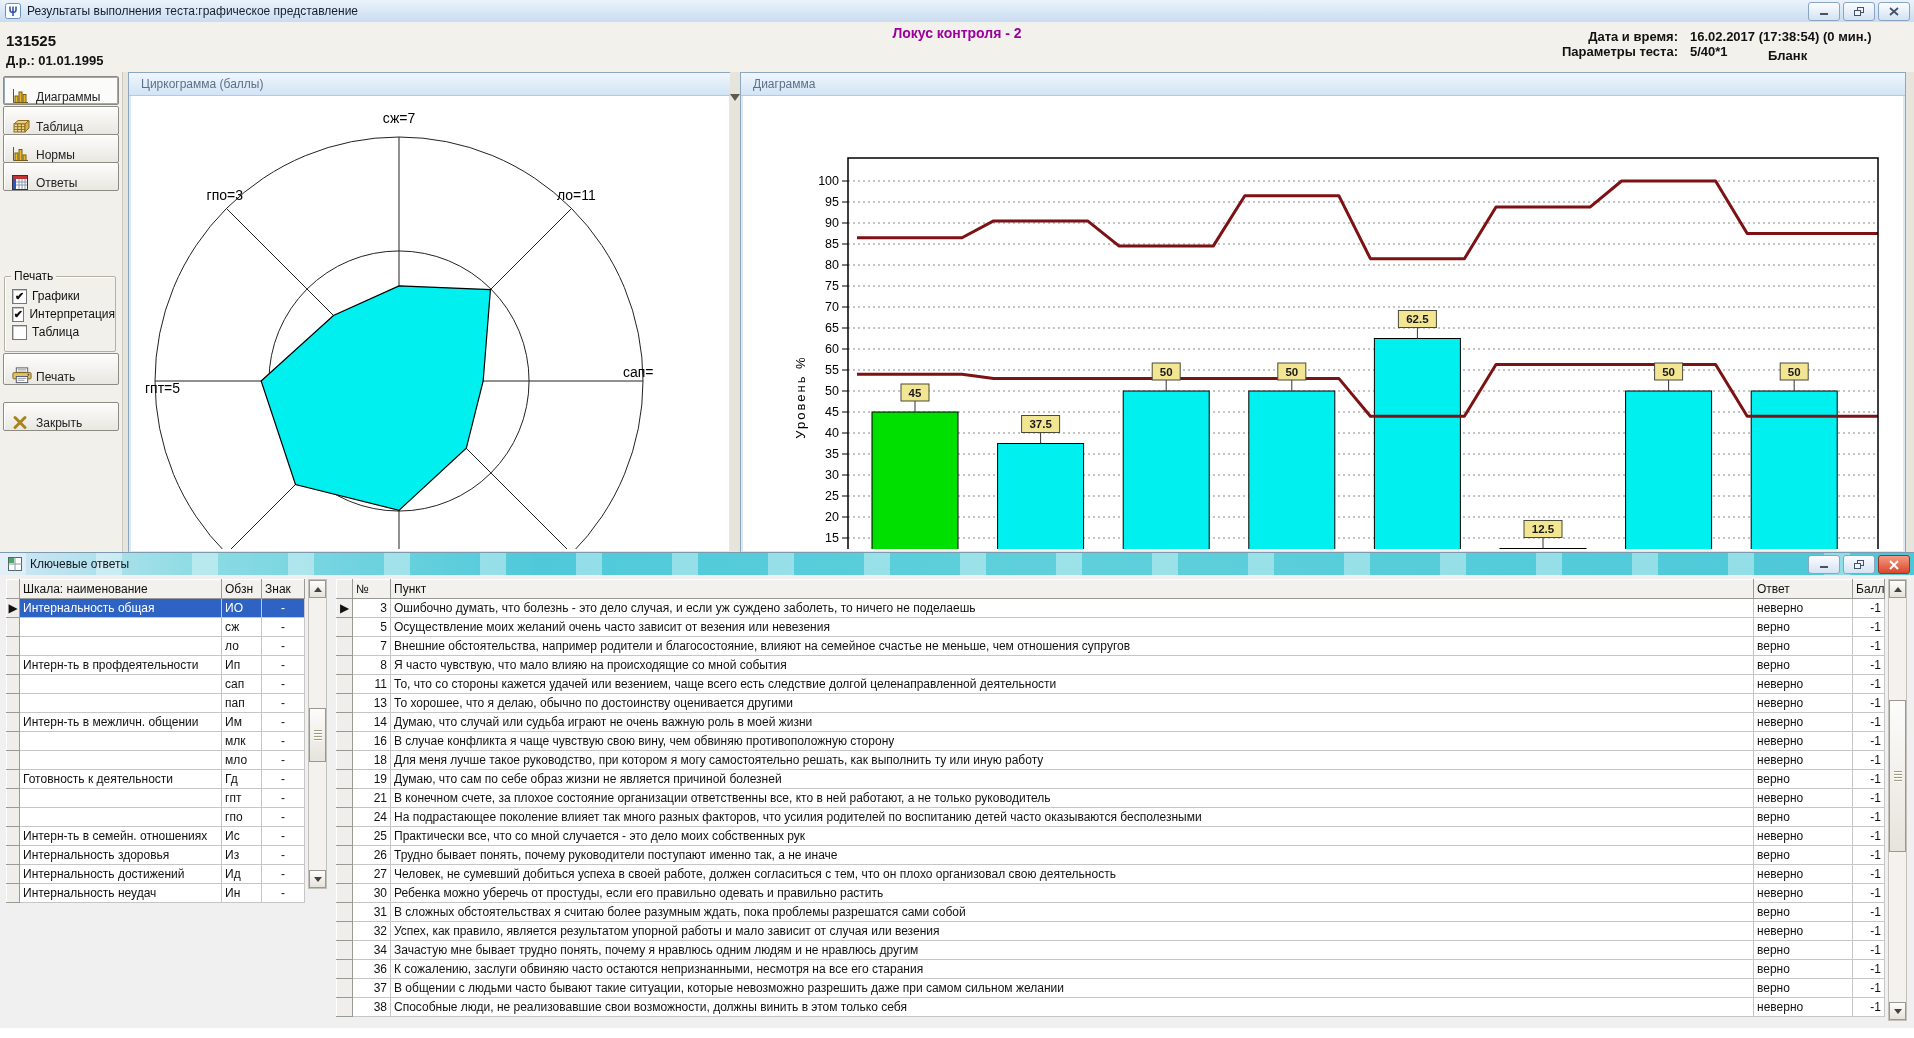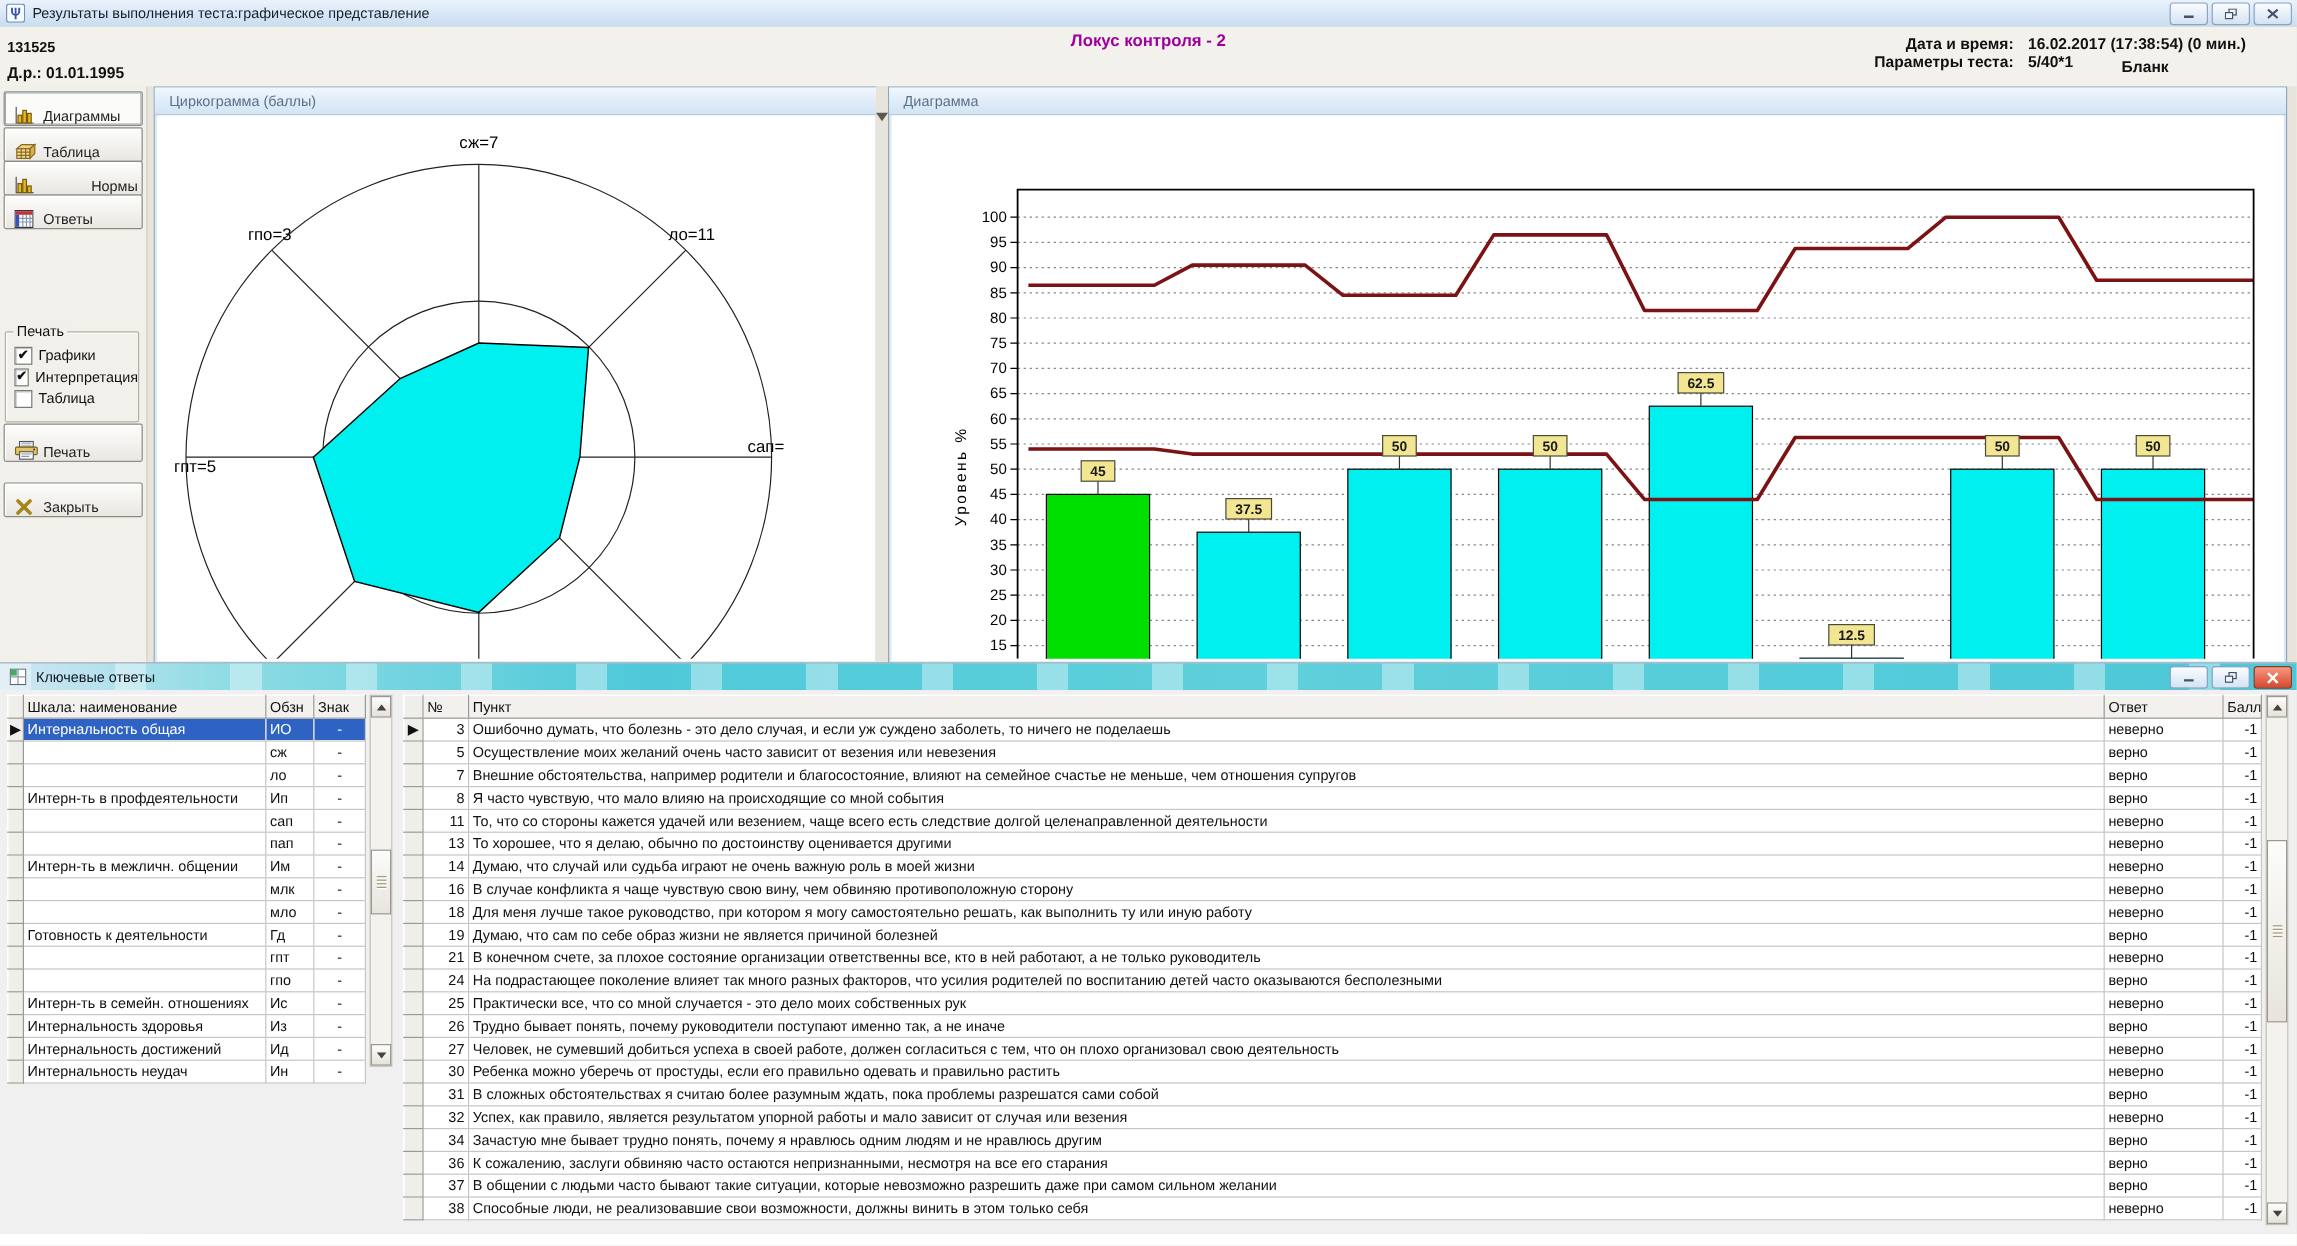--- a/index.html
+++ b/index.html
@@ -12,21 +12,21 @@
   .titlebar .ticon{width:16px;height:16px;margin:0 6px 0 5px;}
   .titlebar .ttext{font-size:12px;color:#16202c;}
   .winbtns{position:absolute;right:4px;top:2px;display:flex;gap:3px;}
   .wbtn{width:30px;height:17px;border:1px solid #8aa4c4;border-radius:3px;
     background:linear-gradient(#fbfdff,#d4e2f2);display:flex;align-items:center;justify-content:center;}
   .wbtn.red{background:linear-gradient(#f59a83,#d9472c);border-color:#9a3420;}
   
   .header{position:absolute;left:0;top:22px;width:1914px;height:50px;background:#f2f1ec;}
   .test-title{position:absolute;left:0;right:0;top:3px;text-align:center;
     font-weight:bold;font-size:14px;color:#9d009d;}
-  .pid{position:absolute;left:6px;top:10px;font-weight:bold;font-size:12px;}
+  .pid{position:absolute;left:6px;top:10px;font-weight:bold;font-size:15px;}
   .pbirth{position:absolute;left:6px;top:31px;font-weight:bold;font-size:13px;}
   .meta{position:absolute;left:1528px;top:7px;font-weight:bold;font-size:13px;}
   .meta .row{display:flex;}
   .meta .lab{width:150px;text-align:right;}
   .meta .val{margin-left:12px;white-space:nowrap;}
   .blank{position:absolute;left:1768px;top:26px;font-weight:bold;font-size:13px;}
   
   .sidebar{position:absolute;left:0;top:72px;width:122px;height:966px;background:#f1f0ea;
     border-right:1px solid #ccc8be;}
   .side-btn{position:absolute;left:3px;width:114px;height:27px;
@@ -158,21 +158,21 @@
       <span class="bicon">
         <svg width="19" height="15" viewBox="0 0 19 15">
             <path d="M2 5l4-3.5h11l-4 3.5z" fill="#ecd080" stroke="#8a6a20"></path>
             <rect x="2" y="5" width="11" height="8" fill="#f2dc96" stroke="#8a6a20"></rect>
             <path d="M2 7.7h11M2 10.4h11M5.7 5v8M9.4 5v8" stroke="#8a6a20"></path>
             <path d="M13 5l4-3.5V9l-4 4z" fill="#d8b050" stroke="#8a6a20"></path>
           </svg>
       </span>
       <span class="blabel">Таблица</span>
     </div>
-    <div class="side-btn" style="top:62px;gap:40px;">
+    <div class="side-btn" style="top:62px;">
       <span class="bicon">
         <svg width="17" height="15" viewBox="0 0 17 15">
             <path d="M1.5 0v13.5H16" stroke="#555" fill="none"></path>
             <rect x="3" y="6" width="3" height="7.5" fill="#e8b820" stroke="#7a5c10"></rect>
             <rect x="7" y="2.5" width="3" height="11" fill="#e8b820" stroke="#7a5c10"></rect>
             <rect x="11" y="8" width="3" height="5.5" fill="#e8b820" stroke="#7a5c10"></rect>
           </svg>
       </span>
       <span class="blabel">Нормы</span>
     </div>

